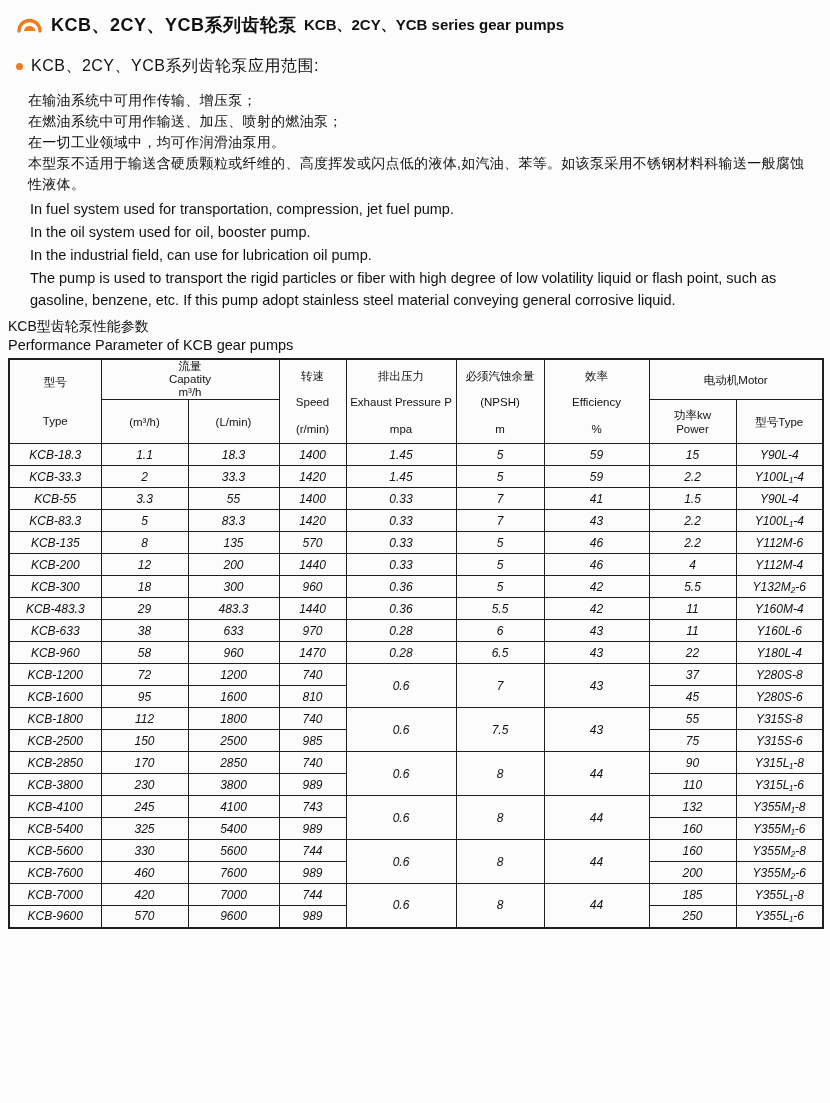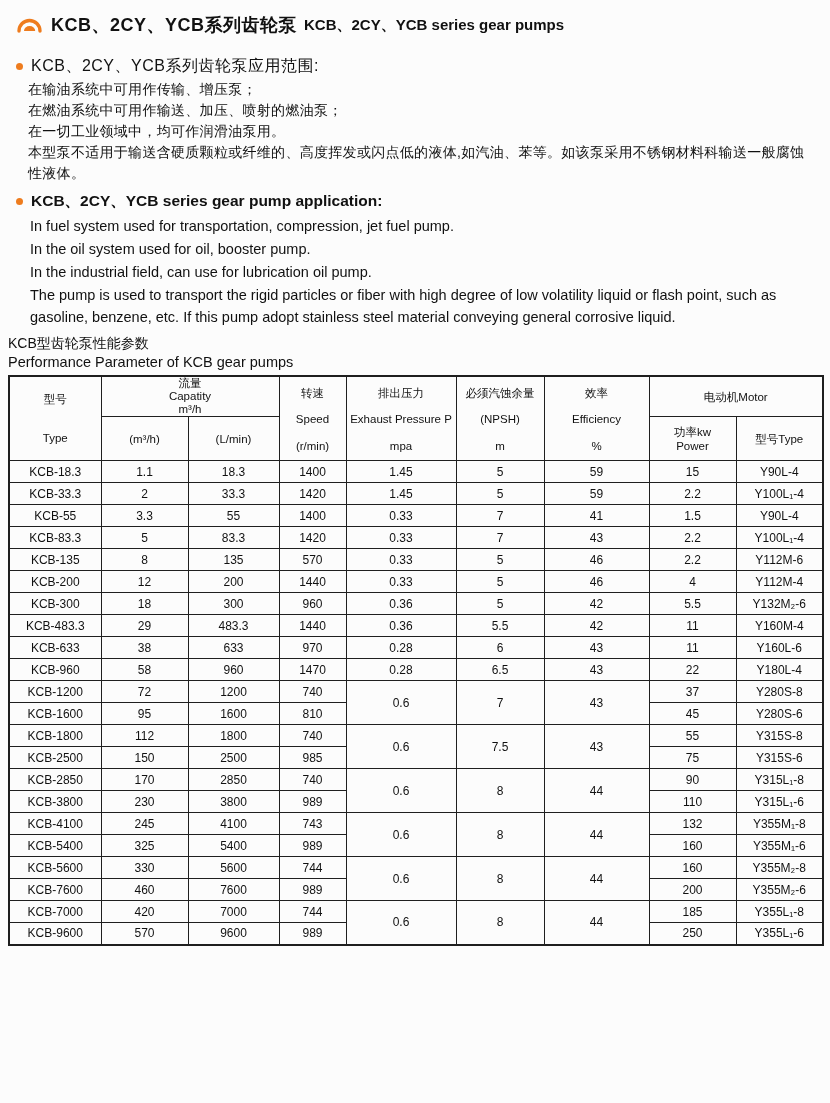--- a/index.html
+++ b/index.html
@@ -11,41 +11,41 @@
   
   .doc-header{display:flex;align-items:center;margin:4px 0 18px 16px;height:26px;text-align:right;}
   .logo{margin-right:8px;display:flex;align-items:center;}
   .doc-title-cn{font-size:18px;font-weight:700;letter-spacing:.5px;}
   .doc-title-en{font-size:15px;font-weight:700;margin-left:7px;}
   
   .sec-head{display:flex;align-items:center;margin:12px 0 2px 16px;}
   .bullet{width:7px;height:7px;border-radius:50%;background:#ee7c1e;margin-right:8px;flex:0 0 auto;}
   .sec-head-cn{font-size:16px;font-weight:400;letter-spacing:.5px;}
   .sec-head-en{font-size:15.5px;font-weight:700;}
-  .cn-body{margin:2px 0 0 28px;}
+  .cn-body{margin:13px 0 0 28px;}
   .cn-body p{margin:0;padding:0 14px 0 0;font-size:14px;line-height:21px;letter-spacing:.3px;}
   .en-body{margin:3px 0 0 30px;}
   .en-body p{margin:0 0 1px 0;padding:0 16px 0 0;font-size:14.5px;line-height:22px;}
   .en-body p.para{margin-top:1px;}
   
   .tbl-title{margin:6px 0 0 8px;font-size:14px;line-height:19px;}
   .tbl-title-en{margin:0 0 3px 8px;font-size:14.5px;line-height:19px;}
   
   table.perf{
     border-collapse:collapse;table-layout:fixed;width:814px;margin-left:8px;
     font-size:12px;color:#111;background:#fcfcfc;
   }
   table.perf th,table.perf td{
     border:1px solid #1f1f1f;text-align:center;vertical-align:middle;
     padding:0;font-weight:400;overflow:hidden;
   }
   table.perf{border:2px solid #1f1f1f;}
   thead tr.h1{height:40px;}
   thead tr.h2{height:44px;}
-  tbody tr{height:22px;}
+  tbody tr{height:22px;font-style:italic;}
   th .vspread{display:flex;flex-direction:column;justify-content:space-between;height:76px;padding:5px 0 4px 0;box-sizing:border-box;}
   th .vspread2{display:flex;flex-direction:column;justify-content:space-between;height:72px;padding:9px 0 10px 0;box-sizing:border-box;}
   th .tight{line-height:13px;font-size:11.5px;}
   .hc{font-size:11.5px;line-height:14px;}
   .two-line{line-height:14px;}
 </style>
 </head>
 <body>
 
 <div class="page">
@@ -65,24 +65,20 @@
     <span class="bullet"></span>
     <span class="sec-head-cn">KCB、2CY、YCB系列齿轮泵应用范围:</span>
   </div>
   <div class="cn-body">
     <p>在输油系统中可用作传输、增压泵；</p>
     <p>在燃油系统中可用作输送、加压、喷射的燃油泵；</p>
     <p>在一切工业领域中，均可作润滑油泵用。</p>
     <p>本型泵不适用于输送含硬质颗粒或纤维的、高度挥发或闪点低的液体,如汽油、苯等。如该泵采用不锈钢材料科输送一般腐蚀性液体。</p>
   </div>
 
-  <div class="sec-head" style="margin-top:7px;">
-    <span class="bullet"></span>
-    <span class="sec-head-en">KCB、2CY、YCB series gear pump application:</span>
-  </div>
   <div class="en-body">
     <p>In fuel system used for transportation, compression, jet fuel pump.</p>
     <p>In the oil system used for oil, booster pump.</p>
     <p>In the industrial field, can use for lubrication oil pump.</p>
     <p class="para">The pump is used to transport the rigid particles or fiber with high degree of low volatility liquid or flash point, such as gasoline, benzene, etc. If this pump adopt stainless steel material conveying general corrosive liquid.</p>
   </div>
 
   <div class="tbl-title">KCB型齿轮泵性能参数</div>
   <div class="tbl-title-en">Performance Parameter of KCB gear pumps</div>
 

